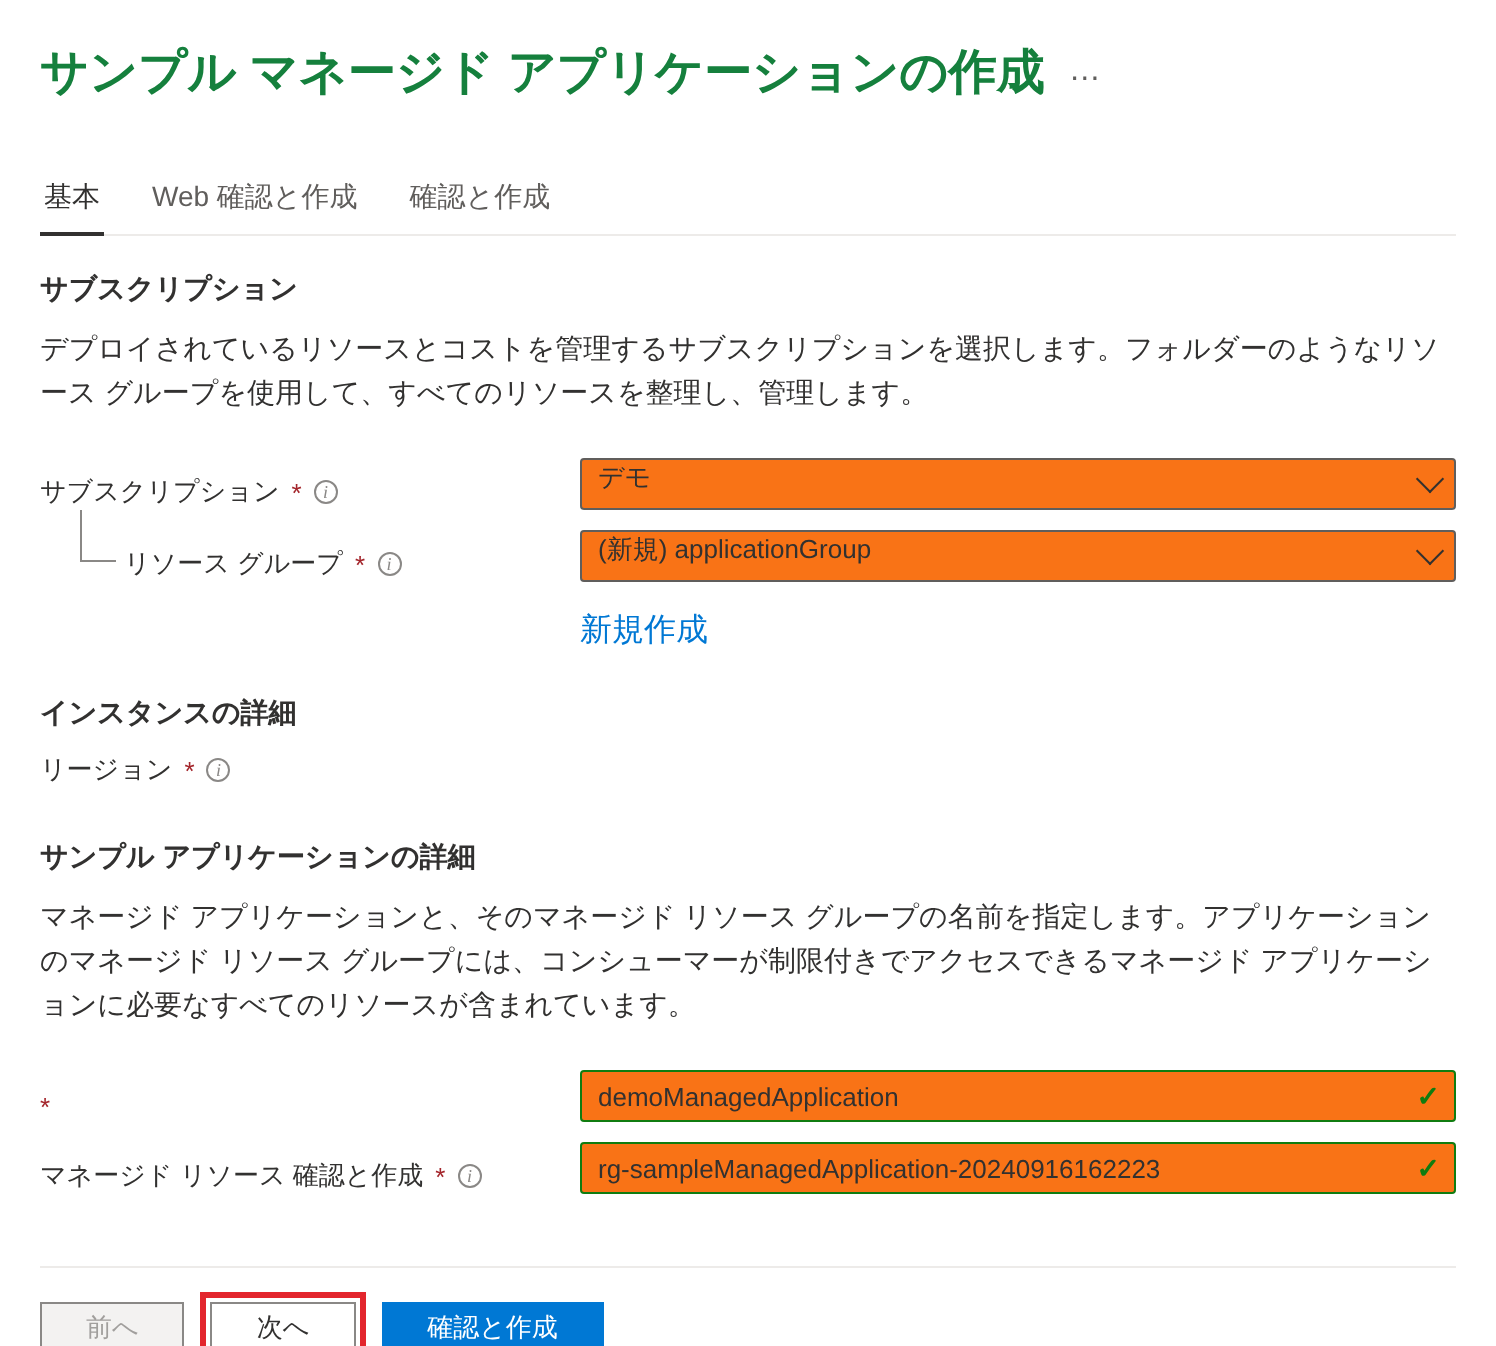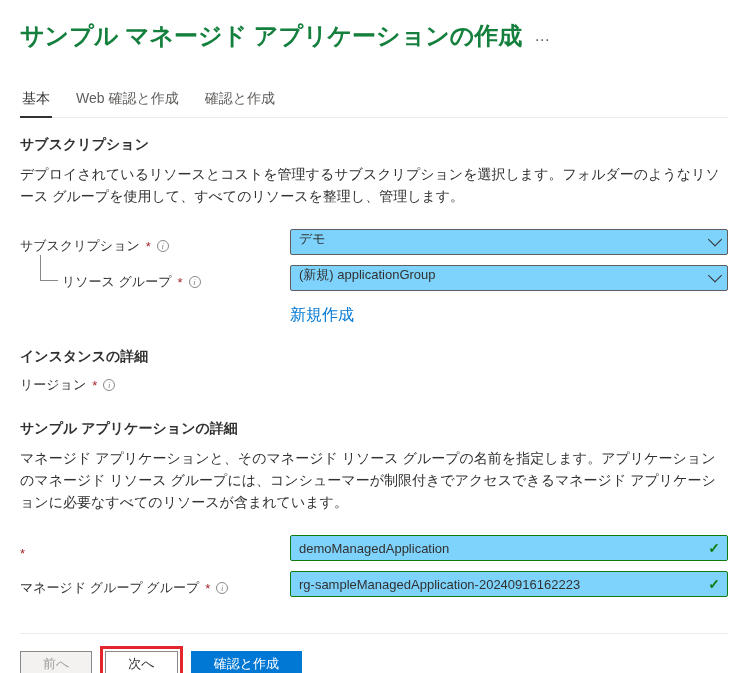--- a/index.html
+++ b/index.html
@@ -26,21 +26,21 @@
     .req { color: #a4262c; }
     .info-icon { width: 12px; height: 12px; border: 1px solid #8a8886; border-radius: 50%; display: inline-flex; align-items: center; justify-content: center; font-size: 9px; color: #8a8886; line-height: 1; font-family: Georgia, serif; font-style: italic; }
     .form-control { flex: 1; position: relative; }
     .select, .text-input {
       width: 100%;
       height: 26px;
       border: 1px solid #605e5c;
       border-radius: 2px;
       padding: 0 26px 0 8px;
       font-size: 13px;
-      background: #7dd3fc;
+      background: #f97316;
       color: #323130;
       font-family: inherit;
     }
     .text-input.validated { border-color: #107c10; padding-right: 16px; }
     .field-icon { position: absolute; right: 8px; top: 50%; transform: translateY(-50%); pointer-events: none; }
     .chevron { width: 10px; height: 10px; border-right: 1px solid #323130; border-bottom: 1px solid #323130; transform: translateY(-75%) rotate(45deg); }
     .check { color: #107c10; font-size: 14px; font-weight: bold; }
     .link { color: #0078d4; font-size: 16px; cursor: pointer; margin-top: 4px; display: inline-block; }
     .sub-row { margin-left: 270px; margin-bottom: 22px; }
     .section-gap { margin-top: 18px; }
@@ -130,21 +130,21 @@
     <span class="req">*</span>
   </div>
   <div class="form-control">
     <input class="text-input validated" value="demoManagedApplication" style="">
     <span class="field-icon check">✓</span>
   </div>
 </div>
 
 <div class="form-row">
   <div class="form-label-col">
-    <span>マネージド グループ グループ</span>
+    <span>マネージド リソース 確認と作成</span>
     <span class="req">*</span>
     <span class="info-icon">i</span>
   </div>
   <div class="form-control">
     <input class="text-input validated" value="rg-sampleManagedApplication-20240916162223" style="">
     <span class="field-icon check">✓</span>
   </div>
 </div>
 
 <div class="footer">

